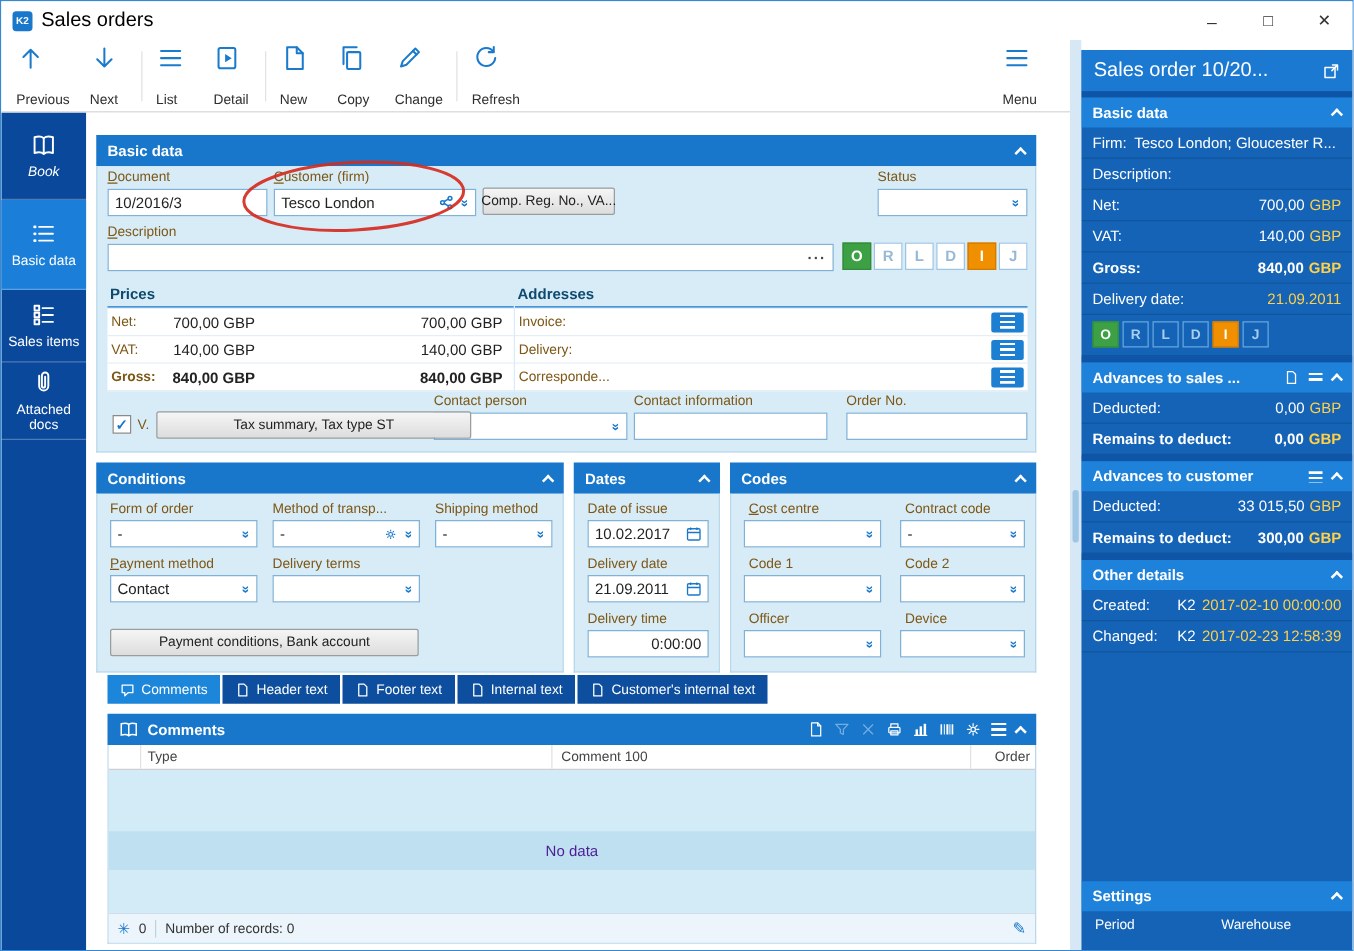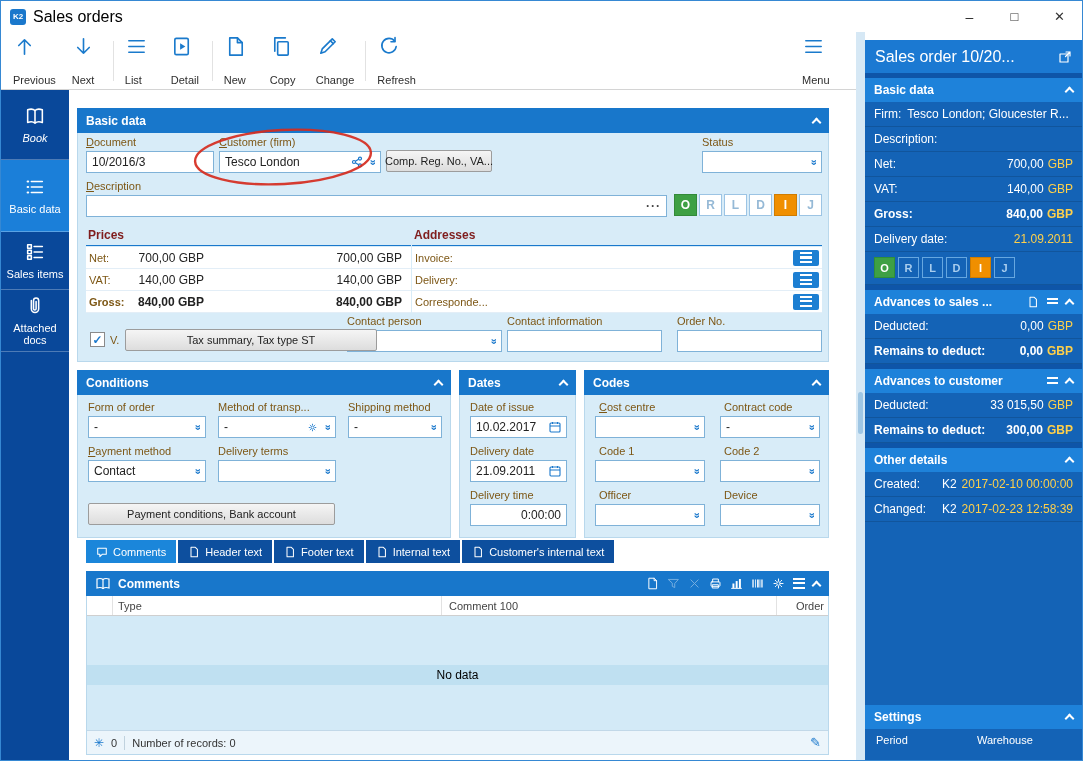--- a/index.html
+++ b/index.html
@@ -72,21 +72,21 @@
   .gbtn { height:22px; background:linear-gradient(#f5f5f5,#dddddd); border:1px solid #9c9c9c;
           display:flex; align-items:center; justify-content:center; font-size:11px;
           color:#222; border-radius:2px; padding:0 6px; white-space:nowrap; }
 
   .flags { display:flex; gap:2px; }
   .flag { width:23px; height:22px; border:1px solid #9cc4e4; background:#fff; color:#95b9d6;
           font-size:12px; font-weight:bold; display:flex; align-items:center; justify-content:center; }
   .flag.on-green  { background:#3ea044; border-color:#338a39; color:#fff; }
   .flag.on-orange { background:#f08f00; border-color:#d07c00; color:#fff; }
 
-  .sec-title { font-size:12px; font-weight:bold; color:#7f1d1d;
+  .sec-title { font-size:12px; font-weight:bold; color:#0c4a6e;
                border-bottom:1px solid #1a78cc; padding:0 0 3px 2px; margin-bottom:1px; }
   .prow { display:flex; height:22px; align-items:center; background:#fff;
           border-bottom:1px solid #e3eef7; font-size:12px; }
   .prow .pl { width:46px; color:#7d5715; font-size:11px; padding-left:3px; }
   .prow .v1 { width:72px; text-align:right; color:#222; }
   .prow .v2 { width:198px; text-align:right; color:#222; }
   .prow.bold .pl { font-weight:bold; }
   .prow.bold .v1, .prow.bold .v2 { font-weight:bold; }
 
   .arow { display:flex; align-items:center; height:22px; background:#fff;
@@ -114,22 +114,22 @@
   .cico svg { width:13px; height:13px; }
   .dim { opacity:.4; }
   .cols { height:20px; background:#fff; border-bottom:1px solid #cfcfcf; display:flex;
           align-items:stretch; font-size:11px; color:#444; }
   .cols > div { display:flex; align-items:center; }
   .c0 { width:26px; border-right:1px solid #e2e2e2; }
   .c1 { width:329px; padding-left:5px; border-right:1px solid #e2e2e2; }
   .c2 { width:335px; padding-left:7px; border-right:1px solid #e2e2e2; }
   .c3 { flex:1; justify-content:flex-end; padding-right:4px; }
   .cbody { height:114px; background:#d3eaf7; position:relative; }
-  .nodata { position:absolute; left:0; right:0; top:49px; height:20px; background:#bfe0f1;
-            display:flex; align-items:center; justify-content:center; font-size:12px; color:#000000; }
+  .nodata { position:absolute; left:0; right:0; top:49px; height:31px; background:#bfe0f1;
+            display:flex; align-items:center; justify-content:center; font-size:12px; color:#4c1d95; }
   .cfoot { height:24px; background:#ecf5fb; border-top:1px solid #c2d8e8; display:flex;
            align-items:center; padding:0 7px; gap:7px; font-size:11px; color:#333; }
   .flake { color:#1a78cc; font-size:12px; }
   .flake::after { content:"✳"; }
   .vsep { width:1px; height:14px; background:#c0d2de; }
   .pencil { margin-left:auto; color:#1a78cc; font-size:13px; }
   .pencil::after { content:"✎"; }
 
   
   .cal-icon, .share-icon { flex:none; color:#1a78cc; }

